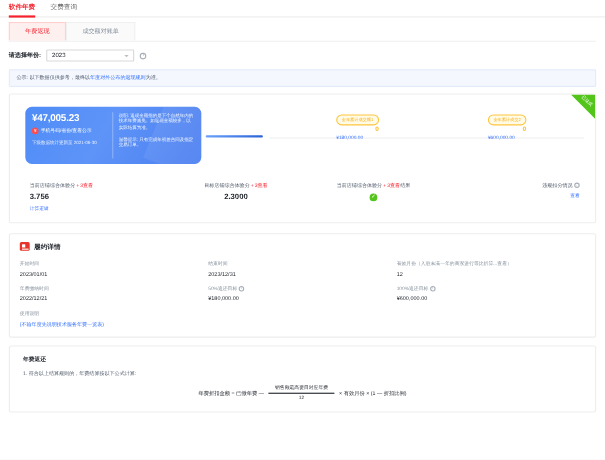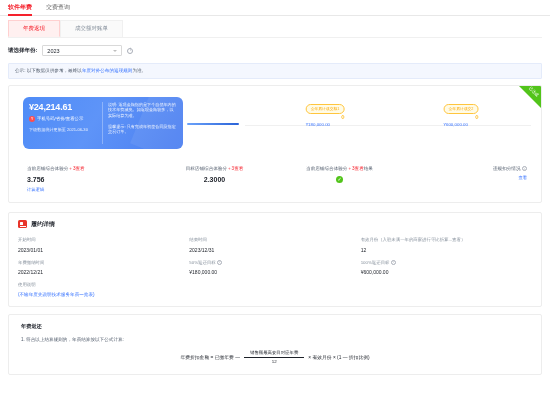--- a/index.html
+++ b/index.html
@@ -289,21 +289,21 @@
   </div>
 
   <div class="card">
     <div class="ribbon"></div>
     <div class="ribbon-txt">已达成</div>
 
     <div class="flow">
 
       <div class="bluecard">
         <div class="bc-left">
-          <div class="bc-amount">¥24,214.61</div>
+          <div class="bc-amount">¥47,005.23</div>
           <div class="bc-tagline">
             <span class="bc-badge">¥</span>
             <span class="bc-tagtext">手机号码/省份/查看公示</span>
           </div>
           <div class="bc-sub">下级数据统计更新至 2021-06-30</div>
         </div>
         <div class="bc-right">
           <div class="p1">说明: 返现金额指的是下个自然年内的技术年费减免。如返现金额较多，以实际结算为准。</div>
           <div class="p2">温馨提示: 只有完成年初签合同及指定交易订单。</div>
         </div>

